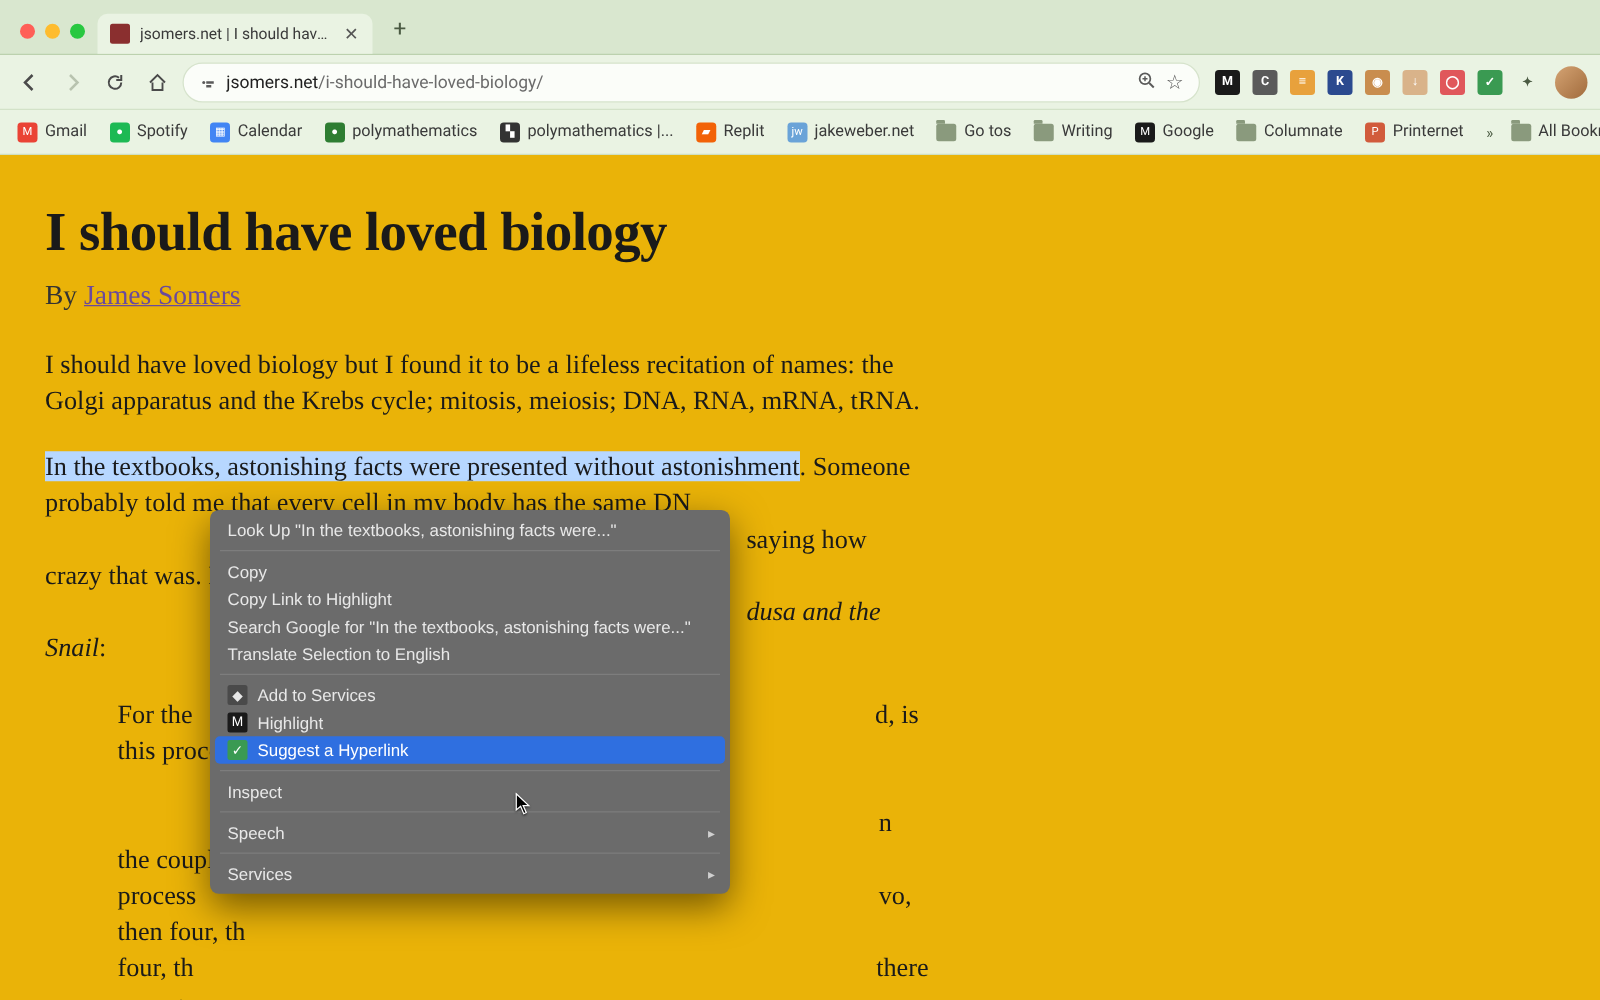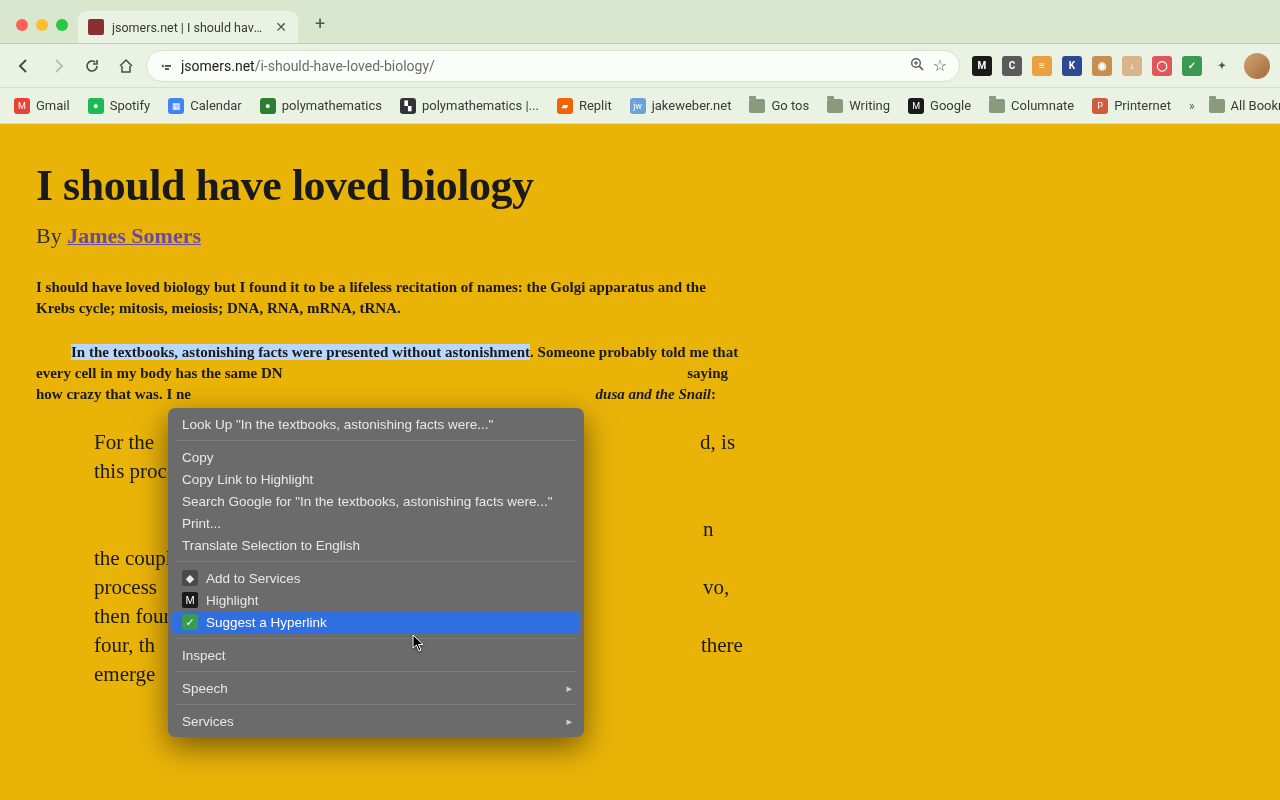--- a/index.html
+++ b/index.html
@@ -38,23 +38,23 @@
   .bm-folder::before { content:''; position:absolute; top:-3px; left:0; width:7px; height:3px; background:#8a9a7d; border-radius:1px 1px 0 0; }
   .bm-more { margin-left:auto; display:flex; align-items:center; gap:14px; }
   .chev { font-size:12px; color:#4a5a42; }
 
   
   .page { position:absolute; top:124px; left:0; right:0; bottom:0; overflow:hidden; background:#eab308; }
   .article { max-width:780px; padding:28px 36px; font-family: Georgia, "Times New Roman", serif; color:#1a1a1a; }
   .article h1 { font-size:44px; font-weight:700; margin:8px 0 12px; letter-spacing:-0.5px; }
   .byline { font-size:22px; margin:0 0 28px; }
   .byline .by { color:#333; }
-  .byline a { color:#6a4a9c; text-decoration:underline; text-decoration-thickness:1px;font-weight:bold; }
-  .para { font-size:15px; line-height:1.38; margin:0 0 24px;font-weight:bold; }
-  .selected { background:#b7d7ff;margin-left:35px; }
+  .byline a { color:#6a4a9c; text-decoration:underline; text-decoration-thickness:1px; }
+  .para { font-size:21px; line-height:1.38; margin:0 0 24px; }
+  .selected { background:#b7d7ff; }
   .quote { margin:0 0 0 58px; font-size:21px; line-height:1.38; }
   .italic { font-style:italic; }
 
   
   .ctxmenu { position:absolute; left:168px; top:408px; width:416px; background:#6b6b6b; border-radius:7px; box-shadow:0 10px 30px rgba(0,0,0,0.5); padding:5px 0; font-family:-apple-system, sans-serif; font-size:13.5px; color:#e8e8e8; }
   .ctx-item { height:22px; display:flex; align-items:center; padding:0 14px; gap:8px; position:relative; }
   .ctx-item.hov { background:#2f6fe0; color:#fff; margin:0 4px; border-radius:4px; padding:0 10px; }
   .ctx-sep { height:1px; background:#7d7d7d; margin:5px 8px; }
   .ctx-icon { width:16px; height:16px; display:flex; align-items:center; justify-content:center; font-size:11px; flex-shrink:0; }
   .ctx-sub { position:absolute; right:12px; font-size:11px; color:#cfcfcf; }
@@ -225,23 +225,20 @@
   <div class="ctx-item">
       <span>Copy</span>
     </div>
   <div class="ctx-item">
       <span>Copy Link to Highlight</span>
     </div>
   <div class="ctx-item">
       <span>Search Google for "In the textbooks, astonishing facts were..."</span>
     </div>
   <div class="ctx-item">
-      <span>Print...</span>
-    </div>
-  <div class="ctx-item">
       <span>Translate Selection to English</span>
     </div>
   <div class="ctx-sep"></div>
   <div class="ctx-item">
       <span class="ctx-icon" style="background:#4a4a4a;border-radius:2px;">◆</span>
       <span>Add to Services</span>
     </div>
   <div class="ctx-item">
       <span class="ctx-icon" style="background:#1a1a1a;border-radius:2px;color:#fff;">M</span>
       <span>Highlight</span>

